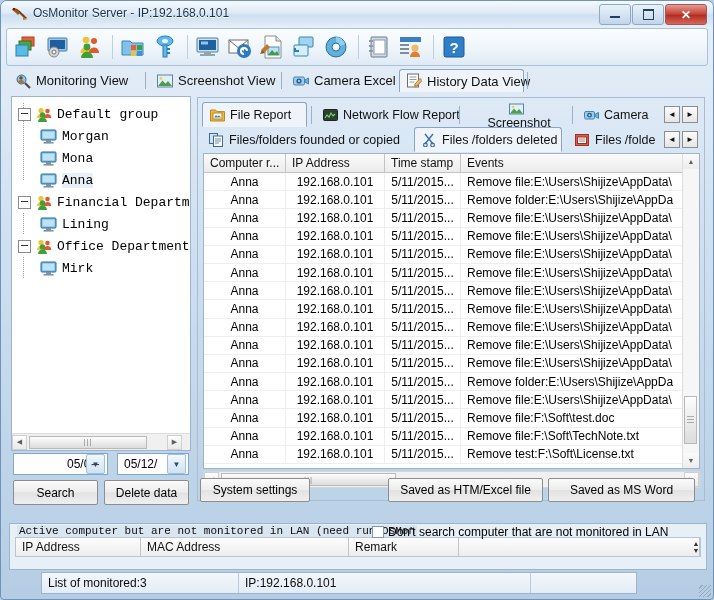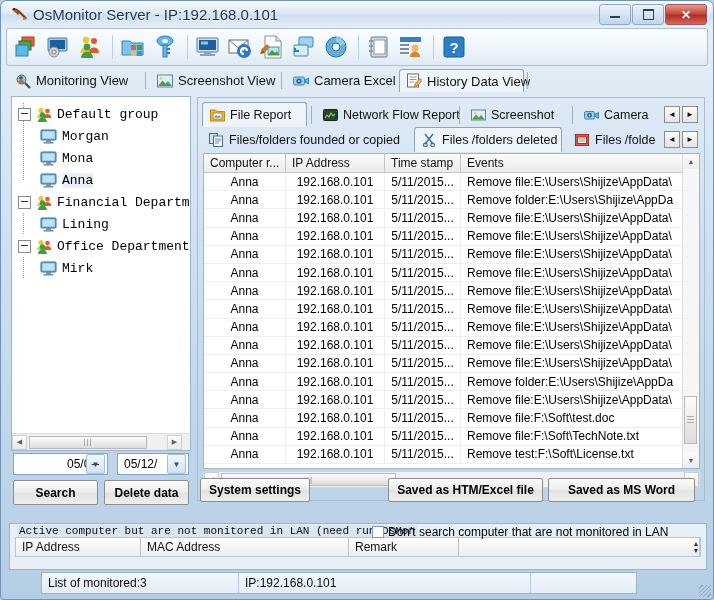--- a/index.html
+++ b/index.html
@@ -7,21 +7,21 @@
 
   .window{position:absolute;left:0;top:0;width:714px;height:600px;
     background:linear-gradient(180deg,#e8f0f8 0%,#cfe0f1 40%,#b5cde4 100%);
     border:1px solid #6f93b8;border-radius:7px 7px 4px 4px;box-sizing:border-box;overflow:hidden;}
 
   
   .titlebar{position:absolute;left:0;top:0;width:712px;height:26px;
     background:linear-gradient(180deg,#f4f9fd 0%,#dfeaf6 45%,#cddff0 55%,#e4eef8 100%);
     border-radius:6px 6px 0 0;}
   .title-icon{position:absolute;left:10px;top:4px;width:18px;height:18px;}
-  .title-text{position:absolute;left:32px;top:5px;font-size:15px;color:#16324f;
+  .title-text{position:absolute;left:32px;top:5px;font-size:12px;color:#16324f;
     text-shadow:0 1px 0 #fff;white-space:nowrap;font-family:"Liberation Sans",sans-serif;}
   .wbtns{position:absolute;right:6px;top:3px;height:20px;display:flex;gap:1px;}
   .wbtn{width:30px;height:19px;border:1px solid #8fa9c4;border-radius:3px;
     background:linear-gradient(180deg,#e9f2fa,#c2d6ea);position:relative;}
   .wbtn.close{width:40px;border:1px solid #a35858;
     background:linear-gradient(180deg,#e59a93 0%,#c9483c 45%,#b02f23 55%,#d9675c 100%);}
   .wbtn .g{position:absolute;left:0;right:0;top:0;bottom:0;display:flex;align-items:center;justify-content:center;
     font-size:11px;color:#23405e;}
   .wbtn.close .g{color:#fff;font-weight:bold;font-size:12px;}
   .mingl{display:block;width:10px;height:2px;background:#23405e;margin-top:5px;}
@@ -72,21 +72,21 @@
   
   .dt{position:absolute;top:452px;height:22px;border:1px solid #7fa8cc;background:#fff;
     box-sizing:border-box;display:flex;align-items:center;}
   .dt .val{padding-left:6px;font-size:12px;color:#000;white-space:nowrap;overflow:hidden;flex:1;}
   .dt .dd{width:17px;height:18px;margin-right:2px;flex:none;border:1px solid #9dc0dd;border-radius:2px;
     background:linear-gradient(180deg,#f2f8fd,#cfe2f2);display:flex;align-items:center;justify-content:center;
     font-size:8px;color:#1f4f7a;}
   .dashes{position:absolute;left:90px;top:455px;font-size:13px;color:#333;}
   .btn{position:absolute;border:1px solid #8d8d8d;border-radius:2px;box-sizing:border-box;
     background:linear-gradient(180deg,#fafafa 0%,#ededed 48%,#e2e2e2 52%,#efefef 100%);
-    display:flex;align-items:center;justify-content:center;font-size:12px;font-weight:bold;color:#000;
+    display:flex;align-items:center;justify-content:center;font-size:12px;font-weight:normal;color:#000;
     font-family:"Liberation Sans",sans-serif;}
 
   
   .resultgrp{position:absolute;left:196px;top:96px;width:508px;height:404px;
     border:1px solid #a8bdd2;box-sizing:border-box;background:transparent;padding-left:48px;}
 
   
   .subtabs{position:absolute;left:0;top:4px;width:100%;height:26px;}
   .stab{position:absolute;top:0;height:25px;display:flex;align-items:center;padding:0 7px;
     font-size:12.5px;white-space:nowrap;box-sizing:border-box;color:#111;}
@@ -499,21 +499,21 @@
         <span class="si">
           <svg viewBox="0 0 15 14" width="15" height="14">
             <rect x="0.5" y="1.5" width="14" height="11" rx="1" fill="#2f3f2f" stroke="#1a261a"></rect>
             <path d="M2 10 l2 -3 l2 2 l2 -4 l2 3 l2 -2" fill="none" stroke="#6de06d" stroke-width="1.1"></path>
           </svg>
         </span>
         <span>Network Flow Report</span>
       </div>
       <div class="sdiv" style="left:261px;"></div>
 
-      <div class="stab" style="left:266px;width:110px;">
+      <div class="stab" style="left:266px;width:110px;flex-direction:column;">
         <span class="si">
           <svg viewBox="0 0 15 14" width="15" height="14">
             <rect x="0.5" y="2" width="14" height="10" fill="#dff0fa" stroke="#5b85a6"></rect>
             <path d="M1 11.5 l4 -5 l2.8 3 l2.3 -2.4 l3.7 4.4z" fill="#4f9e45"></path>
             <circle cx="4" cy="5" r="1.3" fill="#f3d05a"></circle>
           </svg>
         </span>
         <span>Screenshot</span>
       </div>
       <div class="sdiv" style="left:374px;"></div>

